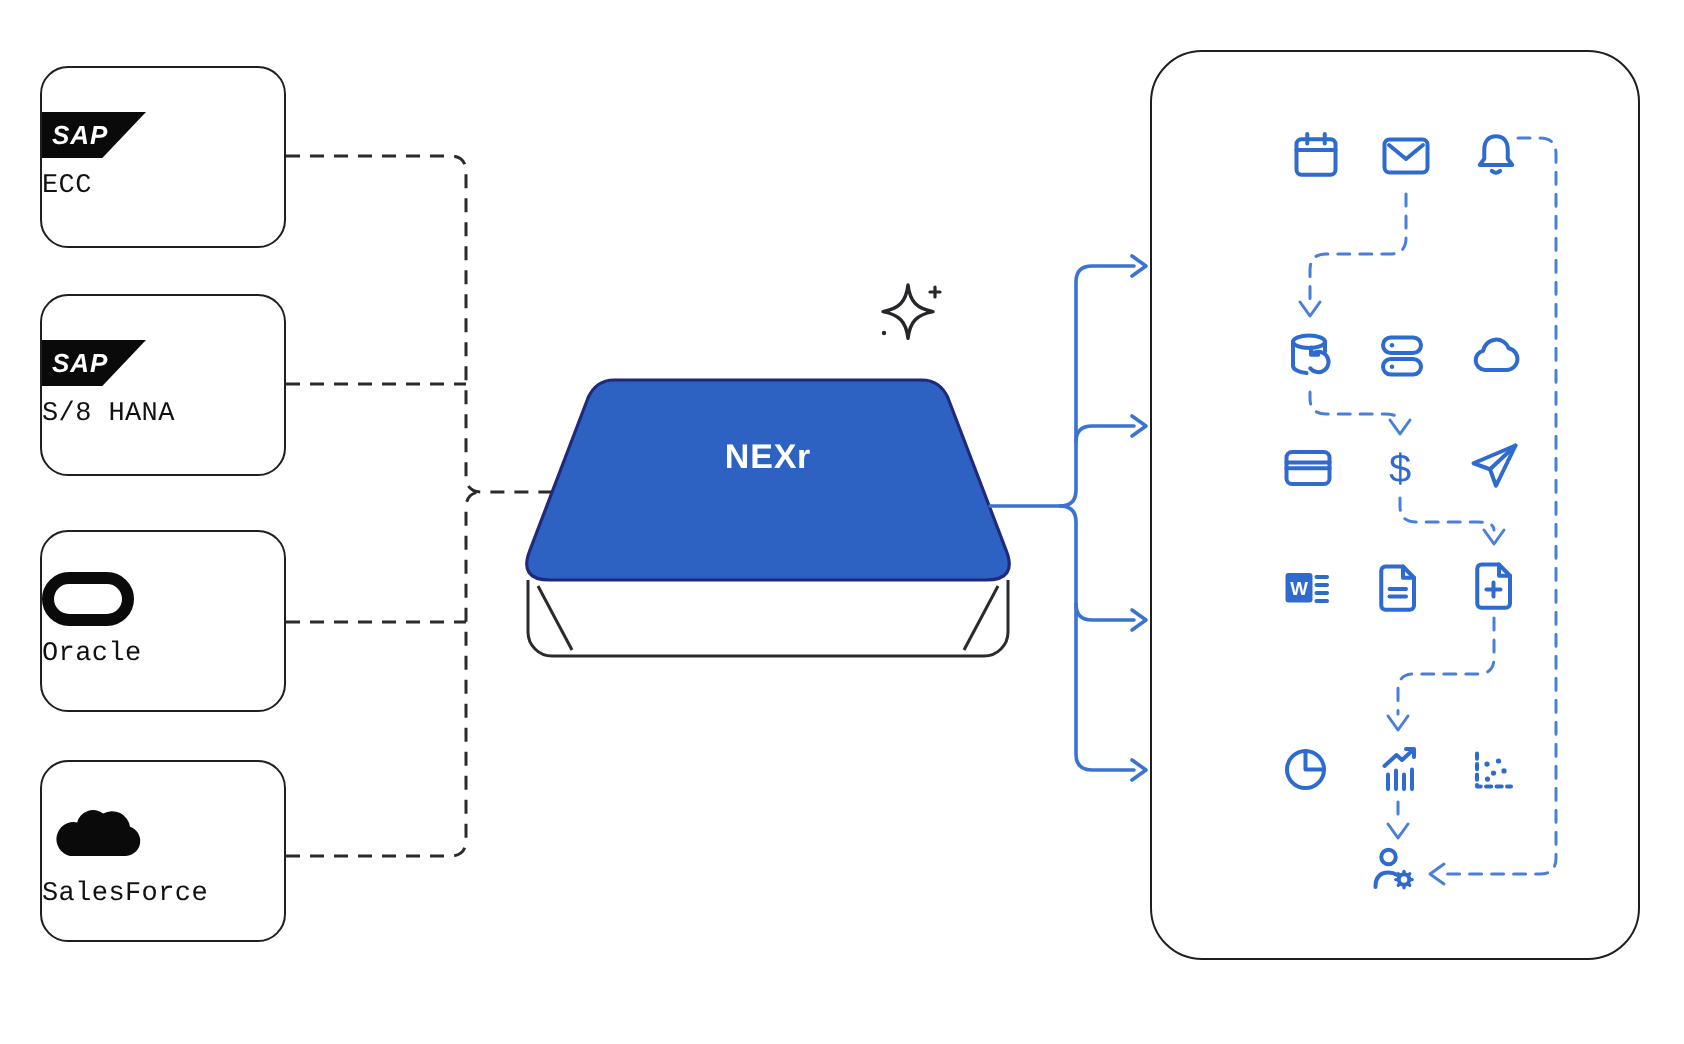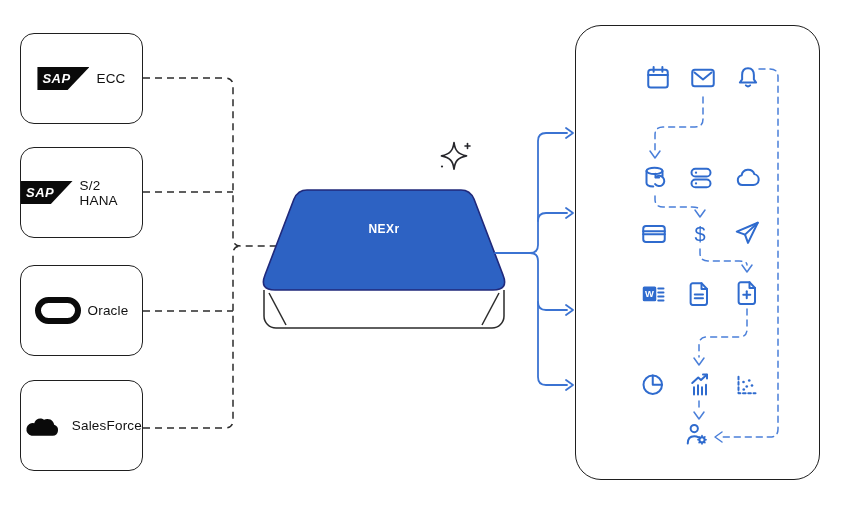--- a/index.html
+++ b/index.html
@@ -1,27 +1,27 @@
 <!DOCTYPE html>
 <html><head>
 <meta charset="utf-8">
 <style>
   html,body{margin:0;padding:0;background:#ffffff;font-family:"Liberation Sans",sans-serif;}
   #canvas{position:relative;width:842px;height:522px;background:#ffffff;overflow:hidden;}
   .src-box{position:absolute;width:123px;height:91px;border:1.5px solid #1f1f1f;border-radius:14px;
-           background:#fff;display:flex;flex-direction:row;align-items:center;justify-content:center;gap:7px;box-sizing:border-box;}
-  .src-label{font-size:13.5px;color:#111;letter-spacing:0.2px;}
+           background:#fff;display:flex;flex-direction:column;align-items:flex-start;justify-content:center;gap:7px;box-sizing:border-box;}
+  .src-label{font-size:13.5px;color:#111;letter-spacing:0.2px;font-family:Liberation Mono, monospace;}
   .sap-logo{width:52px;height:23px;background:#0a0a0a;clip-path:polygon(0 0,100% 0,58% 100%,0 100%);
             display:flex;align-items:center;padding-left:5px;box-sizing:border-box;}
   .sap-logo span{color:#fff;font-weight:bold;font-style:italic;font-size:13px;letter-spacing:0.5px;}
   .oracle-ring{width:46px;height:27px;border:6.5px solid #0a0a0a;border-radius:15px;box-sizing:border-box;}
   .panel{position:absolute;left:575px;top:25px;width:245px;height:455px;border:1.6px solid #1f1f1f;border-radius:26px;background:#fff;box-sizing:border-box;}
   .overlay{position:absolute;left:0;top:0;pointer-events:none;}
   .hub-text{position:absolute;left:284px;top:217px;width:200px;text-align:center;color:#ffffff;
-            font-size:12px;font-weight:bold;letter-spacing:0.4px;line-height:24px;}
+            font-size:17px;font-weight:bold;letter-spacing:0.4px;line-height:24px;}
   .ic{position:absolute;width:30px;height:30px;}
   .ic svg text{font-family:"Liberation Sans",sans-serif;}
 </style>
 </head>
 <body>
 
 <div id="canvas">
 
   <div class="panel"></div>
 
@@ -75,21 +75,21 @@
   <div class="src-box" style="left:20px;top:33px">
     <div class="sap-logo">
         <span>SAP</span>
       </div>
     <div class="src-label">ECC</div>
   </div>
   <div class="src-box" style="left:20px;top:147px">
     <div class="sap-logo">
         <span>SAP</span>
       </div>
-    <div class="src-label">S/2 HANA</div>
+    <div class="src-label">S/8 HANA</div>
   </div>
   <div class="src-box" style="left:20px;top:380px">
     <svg width="58" height="36" viewBox="0 0 58 36">
       <path d="M14,31 h28 a7.5,7.5 0 0 0 2,-14.6 a9,9 0 0 0 -13.4,-6.6 a8.2,8.2 0 0 0 -13,4.4 A7.4,7.4 0 0 0 14,31 Z" fill="#0a0a0a"></path>
     </svg>
     <div class="src-label">SalesForce</div>
   </div>
   <div class="src-box" style="left:20px;top:265px">
     <div class="oracle-ring"></div>
     <div class="src-label">Oracle</div>

